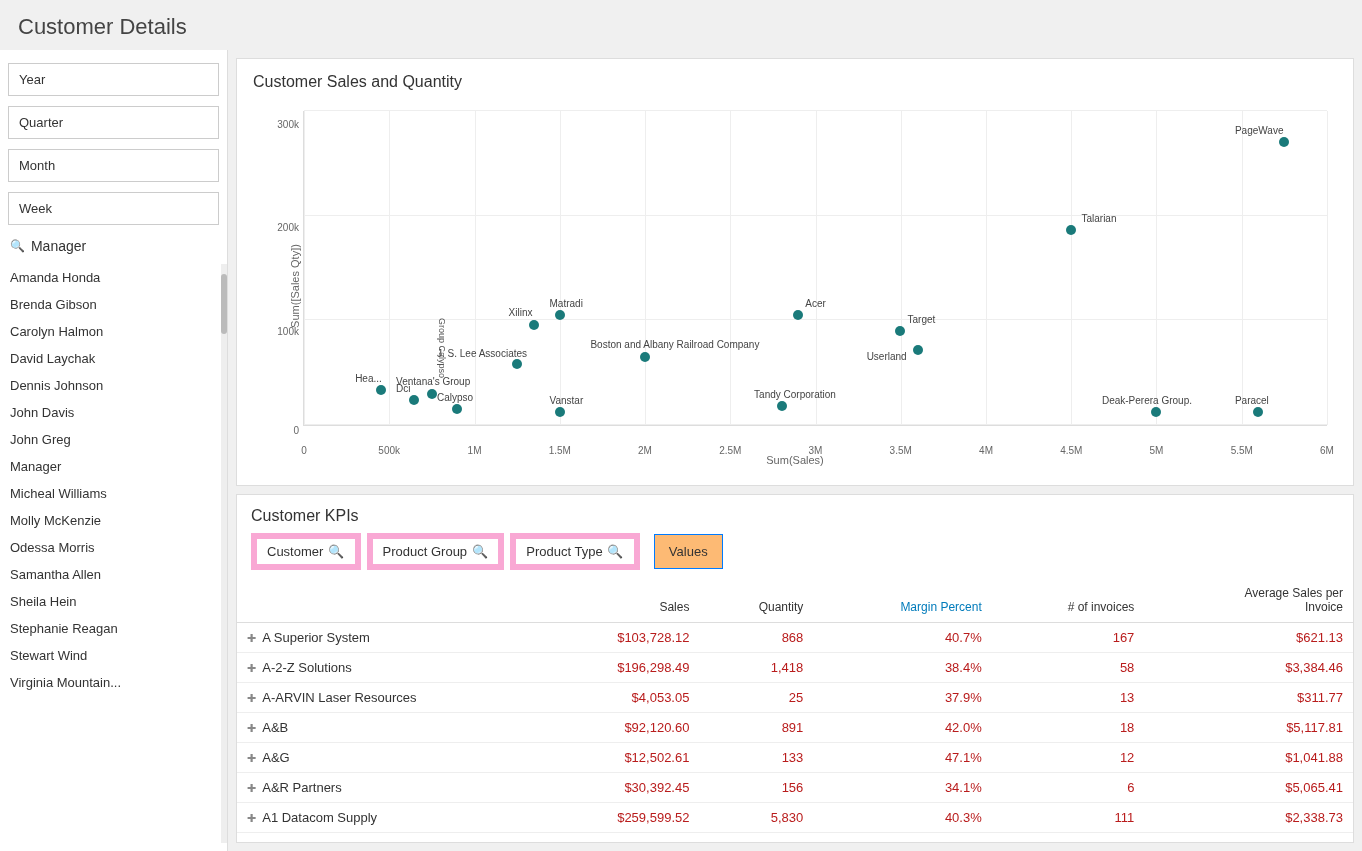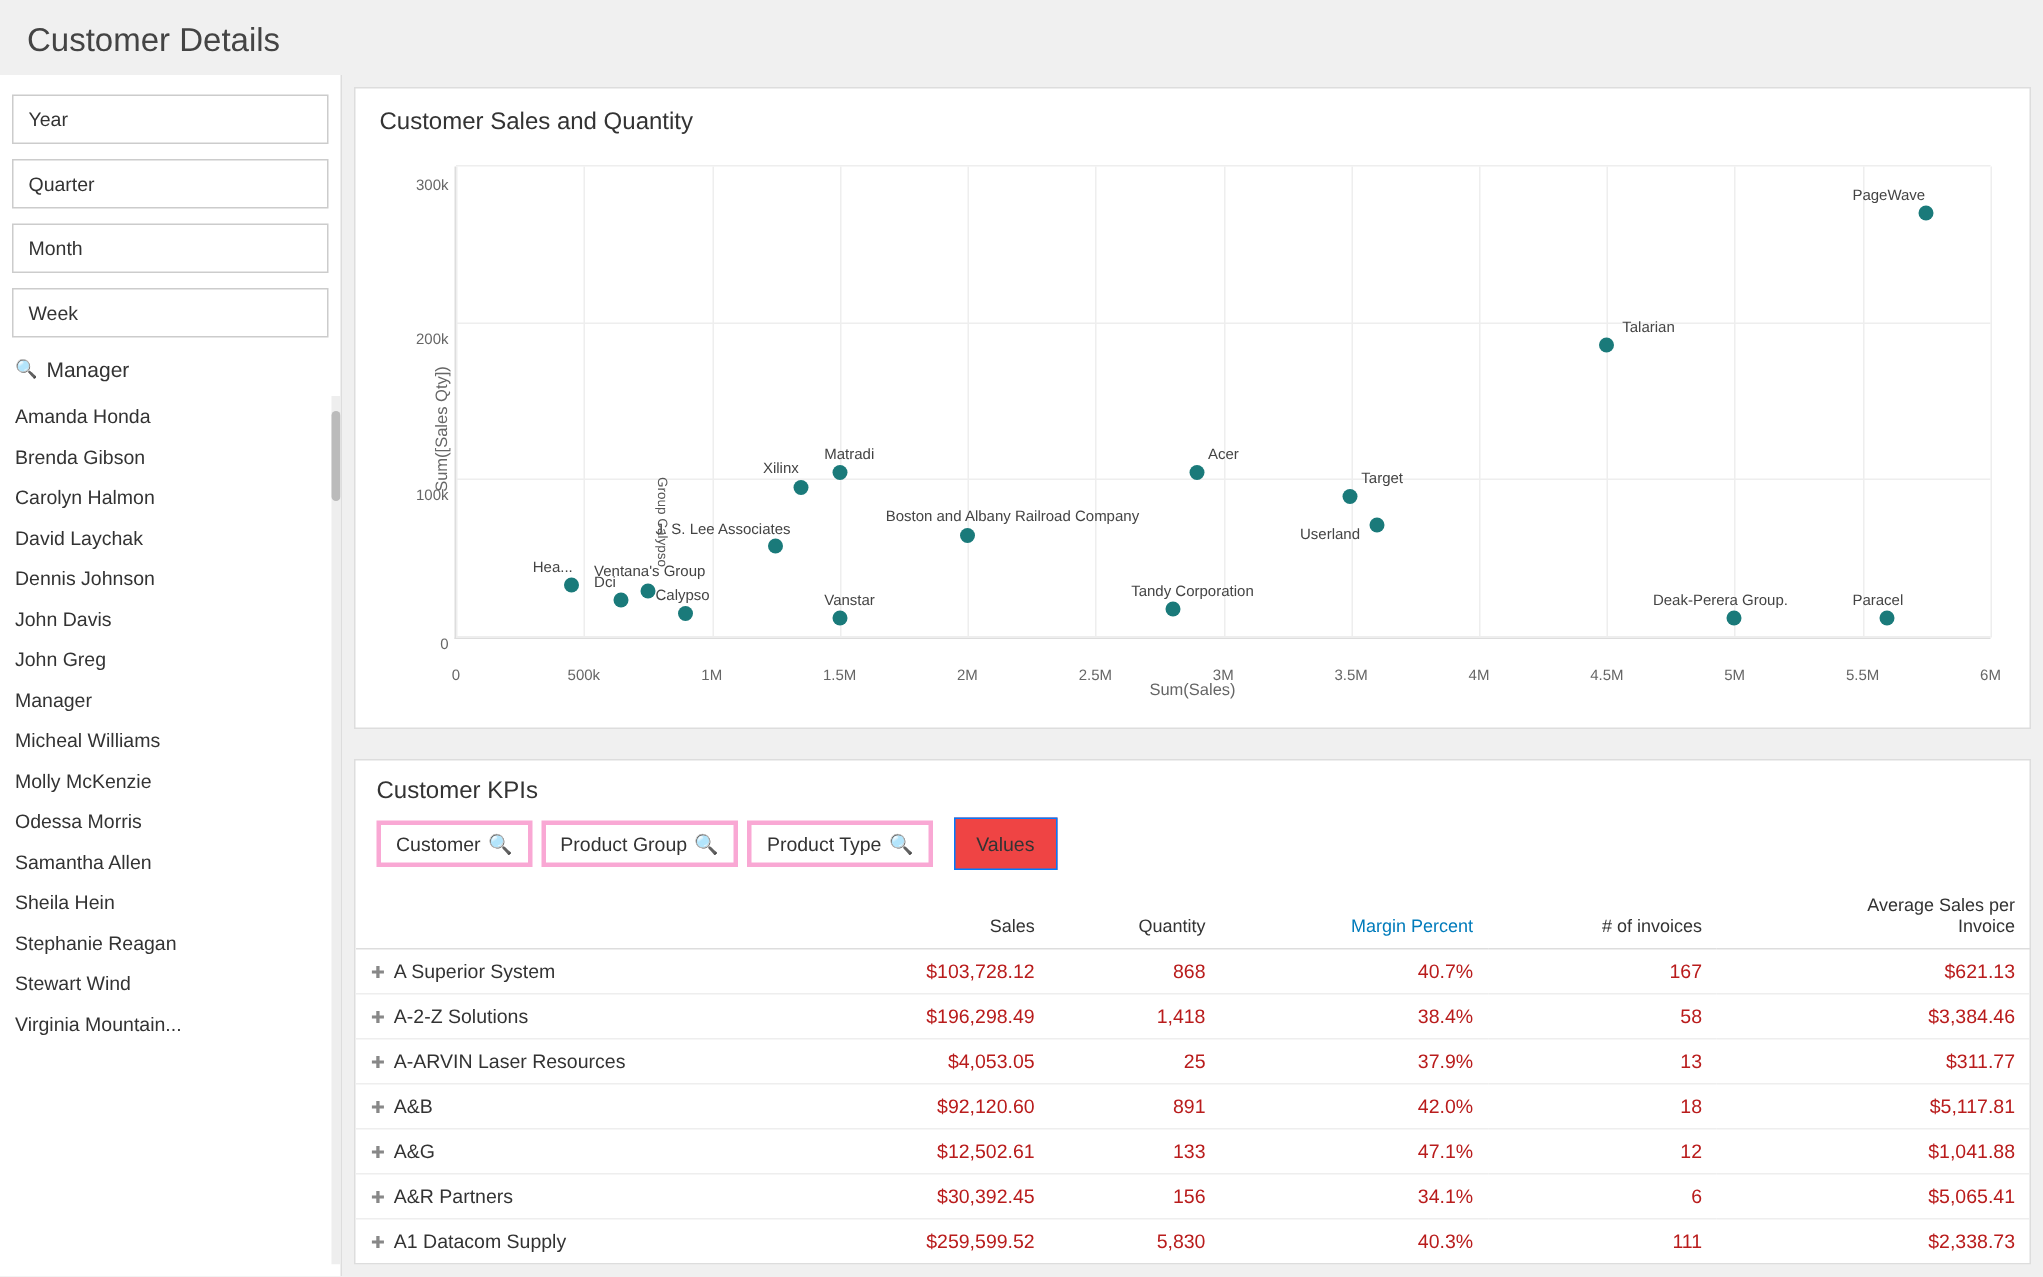--- a/index.html
+++ b/index.html
@@ -16,21 +16,21 @@
     .manager-section { padding: 8px 10px 4px; }
     .manager-header { display: flex; align-items: center; gap: 6px; font-size: 14px; color: #333; margin-bottom: 6px; }
     .search-icon-small { color: #666; font-size: 12px; }
     .manager-list-container { flex: 1; overflow-y: auto; position: relative; }
     .manager-list { list-style: none; padding: 0; }
     .manager-list li { padding: 6px 10px; cursor: pointer; font-size: 13px; color: #333; }
     .scrollbar-track { position: absolute; right: 0; top: 0; width: 6px; height: 100%; background: #eee; }
     .scrollbar-thumb { position: absolute; right: 0; top: 10px; width: 6px; height: 60px; background: #bbb; border-radius: 3px; }
 
     
-    .right-content { flex: 1; display: flex; flex-direction: column; overflow: hidden; padding: 8px; gap: 20px; }
+    .right-content { flex: 1; display: flex; flex-direction: column; overflow: hidden; padding: 8px; gap: 8px; }
 
     
     .chart-container { background: #fff; border: 1px solid #ddd; padding: 14px 16px; flex-shrink: 0; }
     .chart-title { font-size: 16px; font-weight: 400; color: #333; margin-bottom: 10px; }
     .chart-area { position: relative; width: 100%; height: 370px; }
     .chart-inner { position: absolute; left: 50px; top: 10px; right: 10px; bottom: 45px; border-left: 1px solid #ddd; border-bottom: 1px solid #ddd; }
     .y-axis-label { position: absolute; left: 0; top: 50%; transform: translateY(-50%) rotate(-90deg); font-size: 11px; color: #666; white-space: nowrap; }
     .x-axis-label { position: absolute; bottom: 5px; left: 50%; transform: translateX(-50%); font-size: 11px; color: #666; }
     .grid-lines-v { position: absolute; top: 0; left: 0; right: 0; bottom: 0; }
     .grid-line-v { position: absolute; top: 0; bottom: 0; border-left: 1px solid #eee; }
@@ -39,22 +39,22 @@
     .x-tick { position: absolute; transform: translateX(-50%); font-size: 10px; color: #666; }
     .y-tick-labels { position: absolute; top: 0; bottom: 0; left: -45px; }
     .y-tick { position: absolute; transform: translateY(50%); font-size: 10px; color: #666; text-align: right; width: 40px; }
     .dot { position: absolute; width: 10px; height: 10px; background: #1a7a7a; border-radius: 50%; transform: translate(-50%, 50%); }
     .dot-label { position: absolute; font-size: 10px; color: #444; white-space: nowrap; }
 
     
     .kpi-container { background: #fff; border: 1px solid #ddd; flex: 1; overflow: hidden; display: flex; flex-direction: column; }
     .kpi-title { font-size: 16px; font-weight: 400; color: #333; padding: 12px 14px 8px; }
     .kpi-filters { display: flex; align-items: center; padding: 0 14px 8px; gap: 6px; }
-    .kpi-filter-btn { border: 3px solid #f9a8d4; background: #fff; padding: 5px 10px; cursor: pointer; font-size: 13px; color: #333; display: flex; align-items: center; gap: 5px; }
-    .values-btn { border: 1px solid #007bff; background: #ef4444; padding: 9px 14px; cursor: pointer; font-size: 13px; color: #333; margin-left: 8px; }
+    .kpi-filter-btn { border: 6px solid #f9a8d4; background: #fff; padding: 5px 10px; cursor: pointer; font-size: 13px; color: #333; display: flex; align-items: center; gap: 5px; }
+    .values-btn { border: 1px solid #007bff; background: #fdba74; padding: 9px 14px; cursor: pointer; font-size: 13px; color: #333; margin-left: 8px; }
     .kpi-table-wrapper { overflow-y: auto; flex: 1; }
     .kpi-table { width: 100%; border-collapse: collapse; }
     .kpi-table thead tr { border-bottom: 1px solid #ddd; }
     .kpi-table th { padding: 8px 10px; text-align: right; font-weight: 400; font-size: 12px; color: #333; border-bottom: 1px solid #ddd; vertical-align: bottom; }
     .kpi-table th.left-align { text-align: left; }
     .kpi-table th.blue { color: #007bbb; }
     .kpi-table td { padding: 7px 10px; border-bottom: 1px solid #eee; font-size: 13px; }
     .kpi-table td.customer-name { text-align: left; color: #333; }
     .kpi-table td.num { text-align: right; color: #b91c1c; }
     .expand-icon { color: #888; margin-right: 6px; font-size: 11px; }

